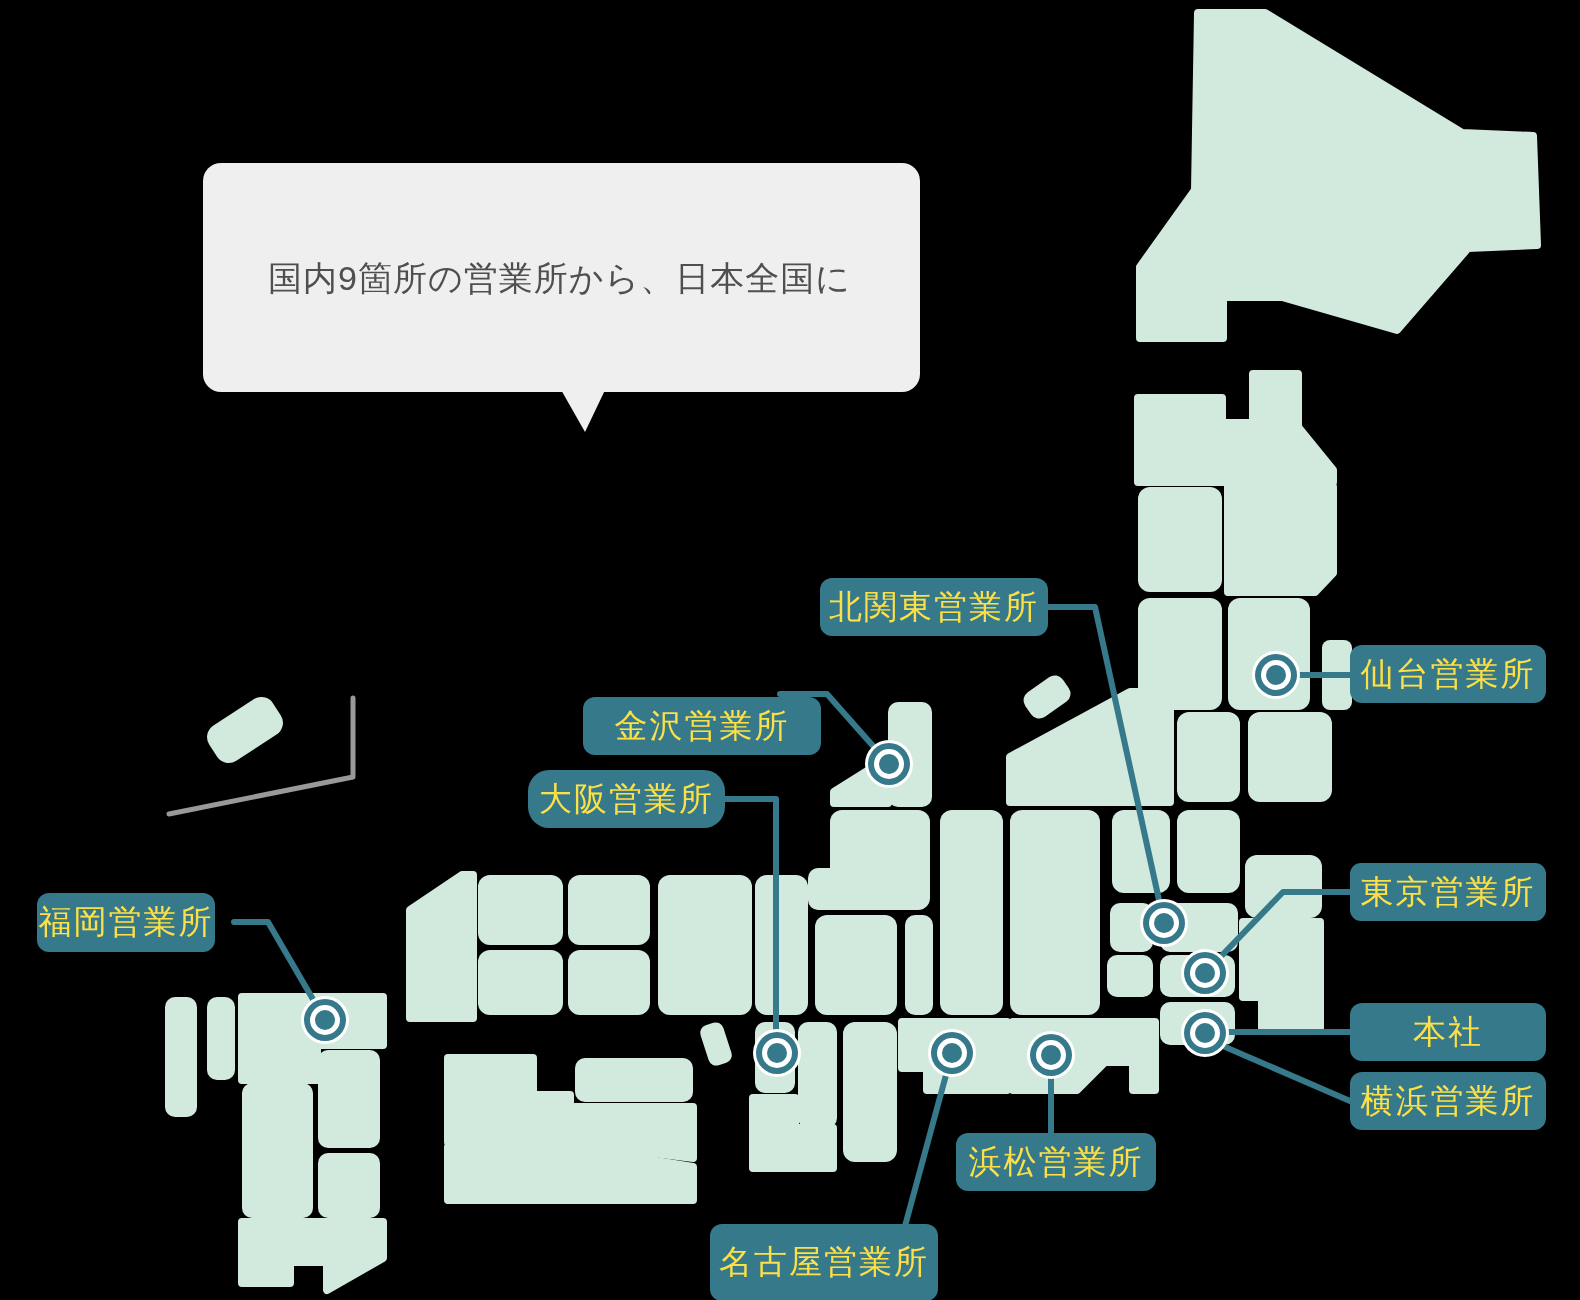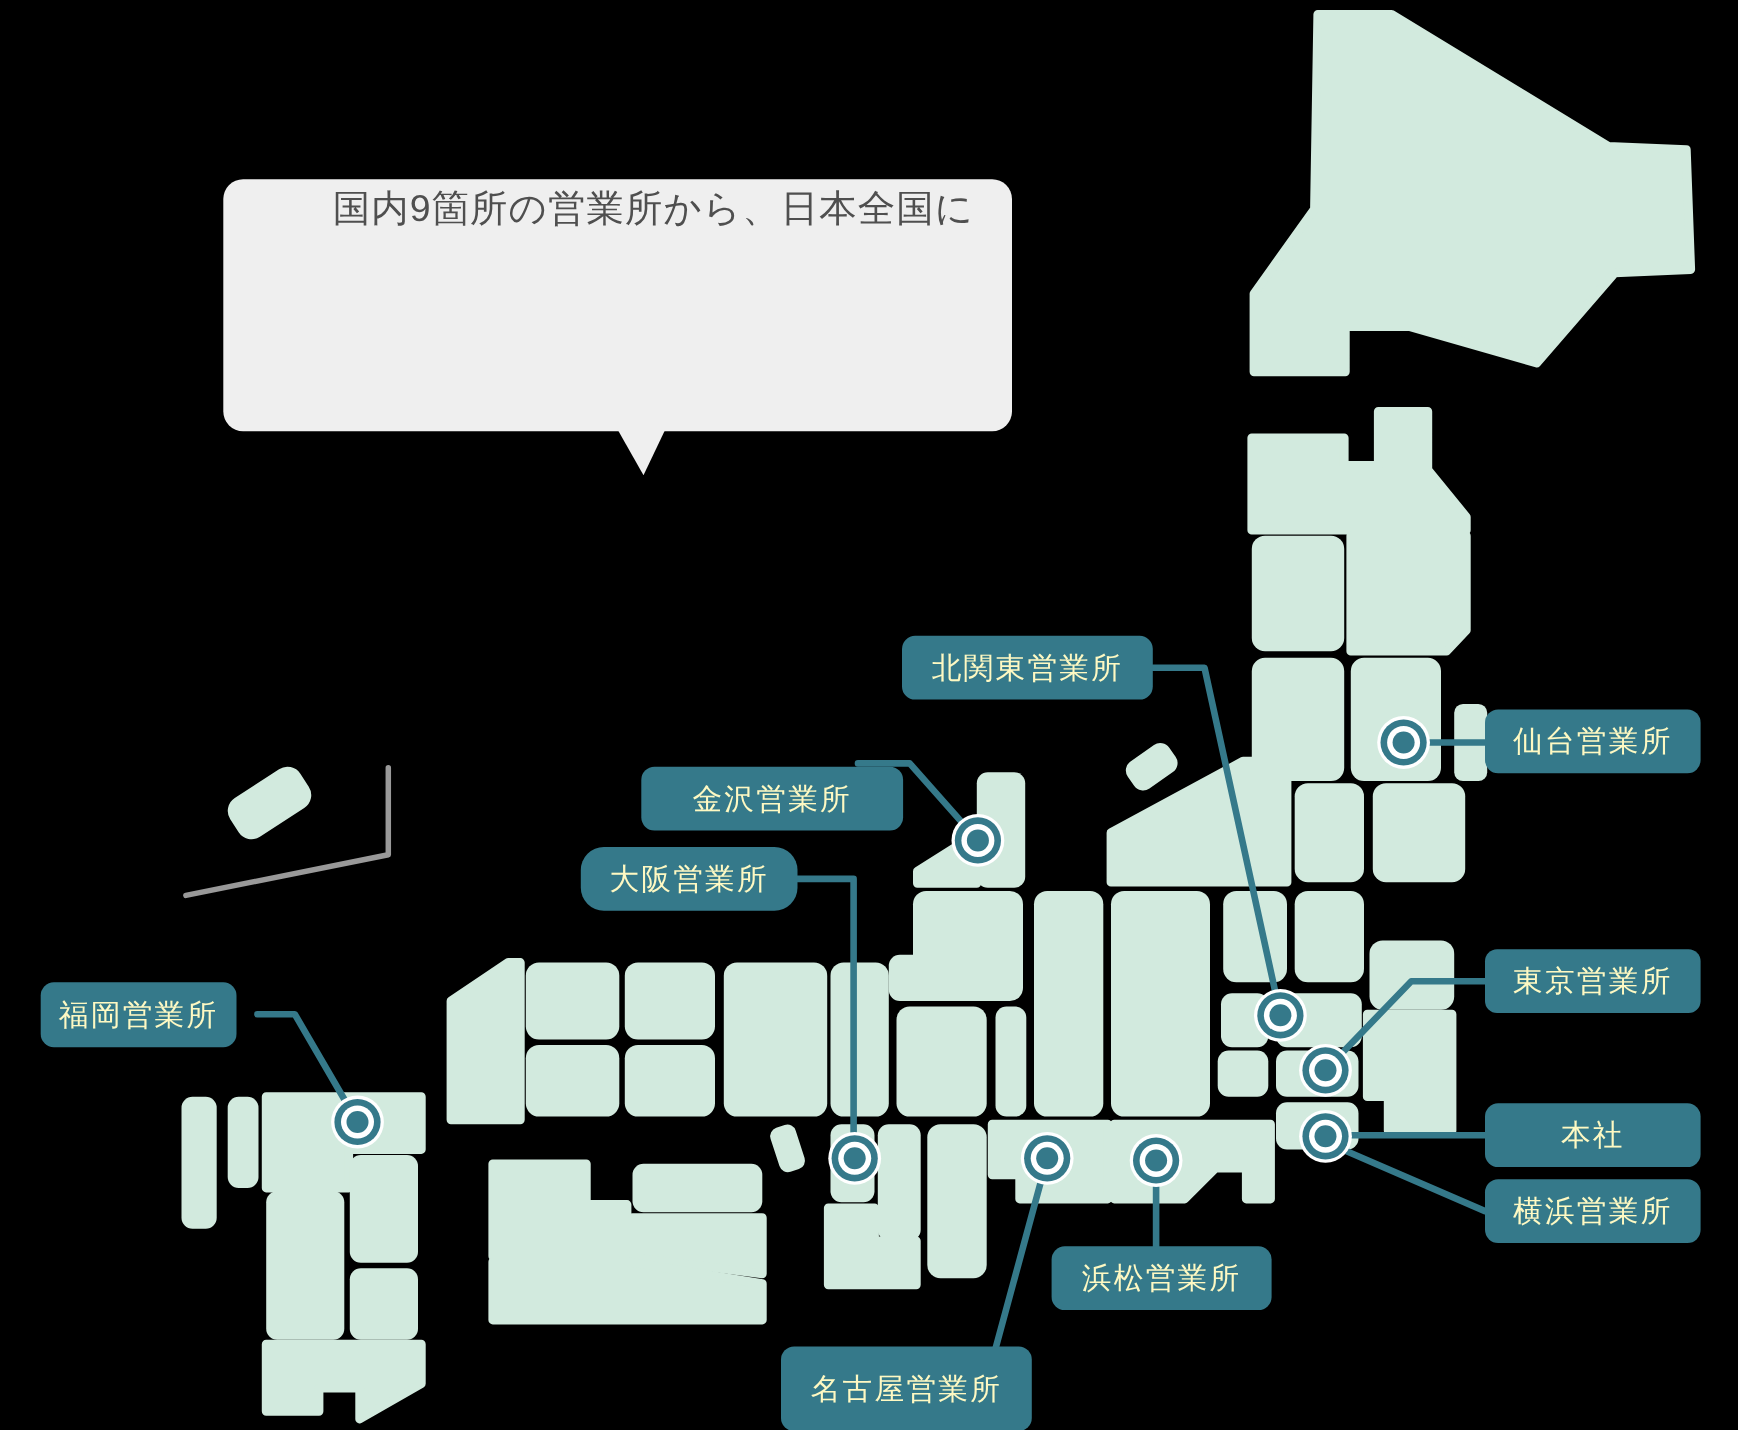--- a/index.html
+++ b/index.html
@@ -10,36 +10,36 @@
   }
   #map-svg{position:absolute;left:0;top:0;}
   .region{fill:#d2eade;stroke:#d2eade;stroke-width:8;stroke-linejoin:round;}
   .region-rect{fill:#d2eade;}
   .divider{fill:none;stroke:#999999;stroke-width:5;stroke-linejoin:round;stroke-linecap:round;}
   .leader{fill:none;stroke:#35798a;stroke-width:6;stroke-linejoin:round;stroke-linecap:round;}
   
   #bubble{
     position:absolute;left:203px;top:163px;width:717px;height:229px;
     background:#efefef;border-radius:18px;
-    display:flex;justify-content:center;
+    display:flex;flex-direction:column;justify-content:center;
     padding-left:65px;box-sizing:border-box;
   }
   #bubble .line{
     font-size:34px;line-height:54px;color:#4f4f4f;letter-spacing:1px;white-space:nowrap;
   }
   #bubble-tail{
     position:absolute;left:556px;top:388px;width:50px;height:44px;
     background:#efefef;
     clip-path:polygon(8% 0,100% 0,58% 100%);
   }
   
   .office-label{
     position:absolute;background:#35798a;border-radius:12px;
     display:flex;align-items:center;justify-content:center;
-    color:#fef9c3;font-size:27px;letter-spacing:2px;white-space:nowrap;
+    color:#fde047;font-size:33px;letter-spacing:2px;white-space:nowrap;
   }
 </style>
 </head>
 <body>
 
 <div id="stage">
 
   <svg id="map-svg" width="1580" height="1300" viewBox="0 0 1580 1300">
 
     <g>

